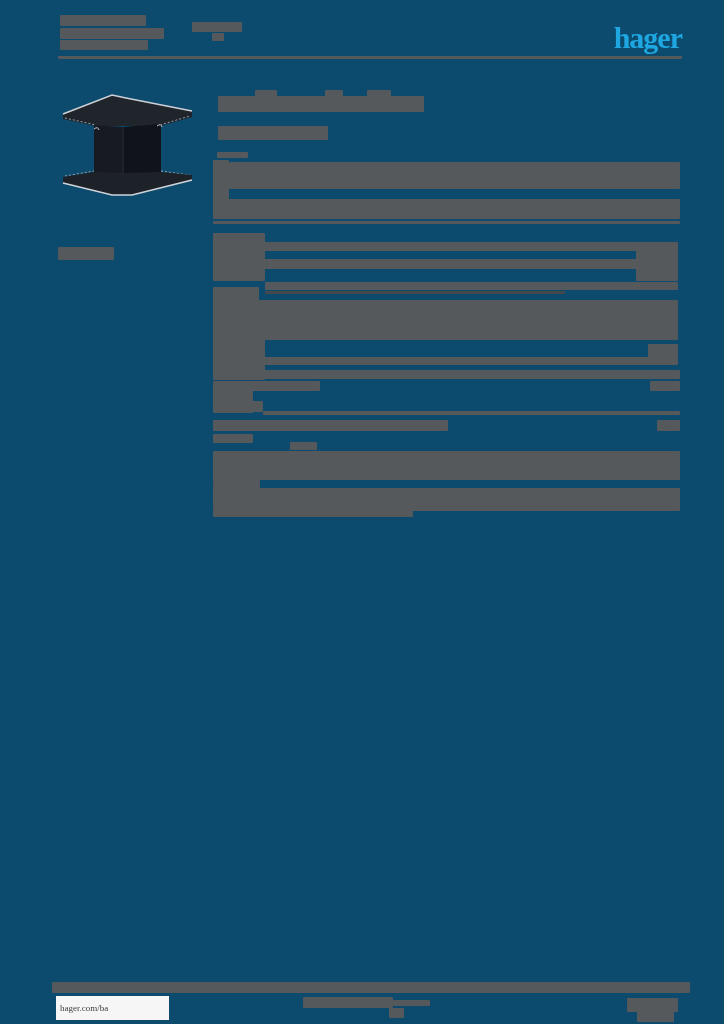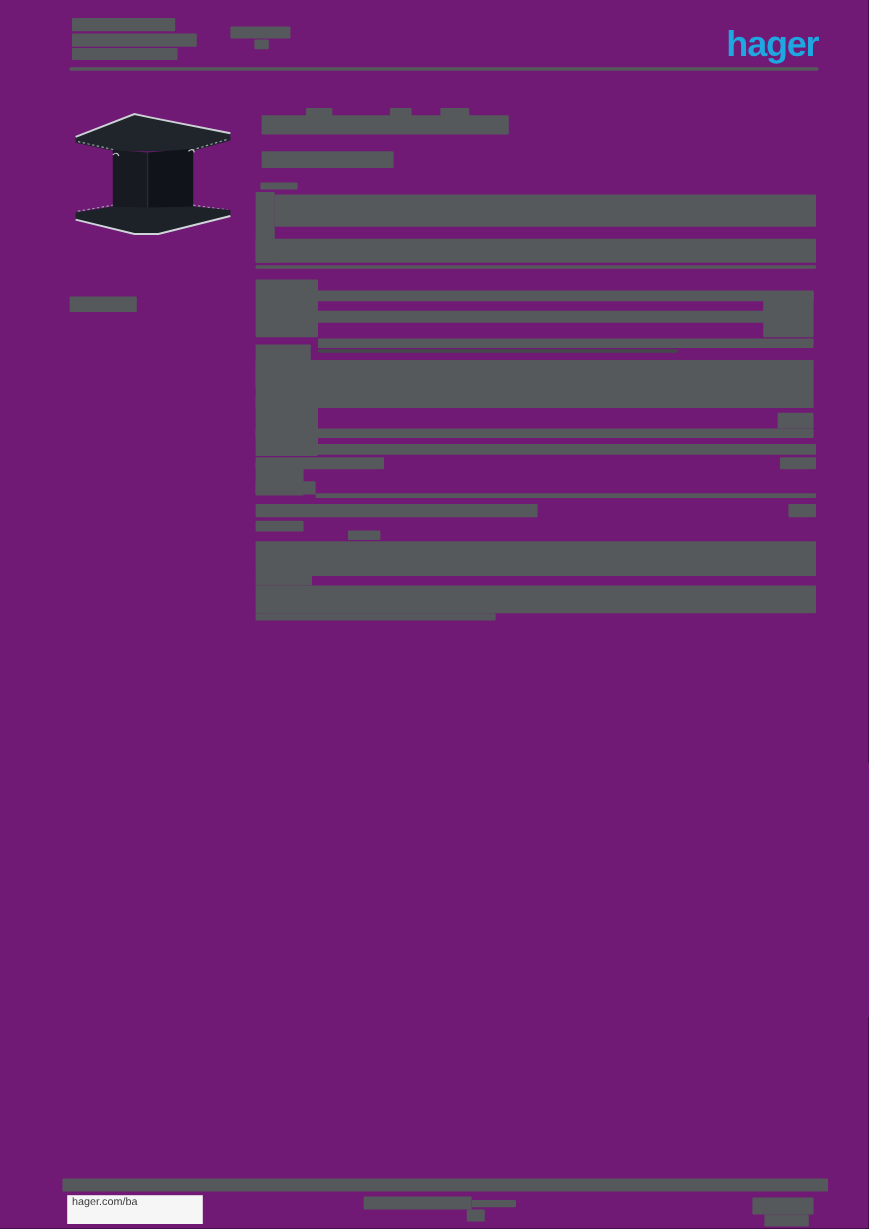--- a/index.html
+++ b/index.html
@@ -1,21 +1,21 @@
 <!DOCTYPE html>
 <html><head>
 <meta charset="utf-8">
 <style>
   html,body{margin:0;padding:0;background:#000;}
   #page-root{
     position:relative;
     width:724px;height:1024px;
-    background:#701a75;
+    background:#0c4a6e;
     overflow:hidden;
-    font-family:Liberation Sans, sans-serif;
+    font-family:Liberation Serif, serif;
   }
   .blk{
     position:absolute;
     background:#56595b;
     border-radius:1px;
   }
   #logo{
     position:absolute;
     left:598px;top:22px;
     width:84px;height:32px;
@@ -30,21 +30,21 @@
     position:absolute;
     left:60px;top:88px;
     width:135px;height:117px;
   }
   #footer-url-box{
     position:absolute;
     left:56px;top:996px;
     width:113px;height:24px;
     background:#f6f6f6;
     box-sizing:border-box;
-    display:flex;
+    display:flex;align-items:center;
   }
   #footer-url-box span{
     color:#3c3c3c;
     font-size:9px;
     padding-left:4px;
     white-space:nowrap;
   }
   #redaction-layer{
     position:absolute;left:0;top:0;width:724px;height:1024px;
   }

